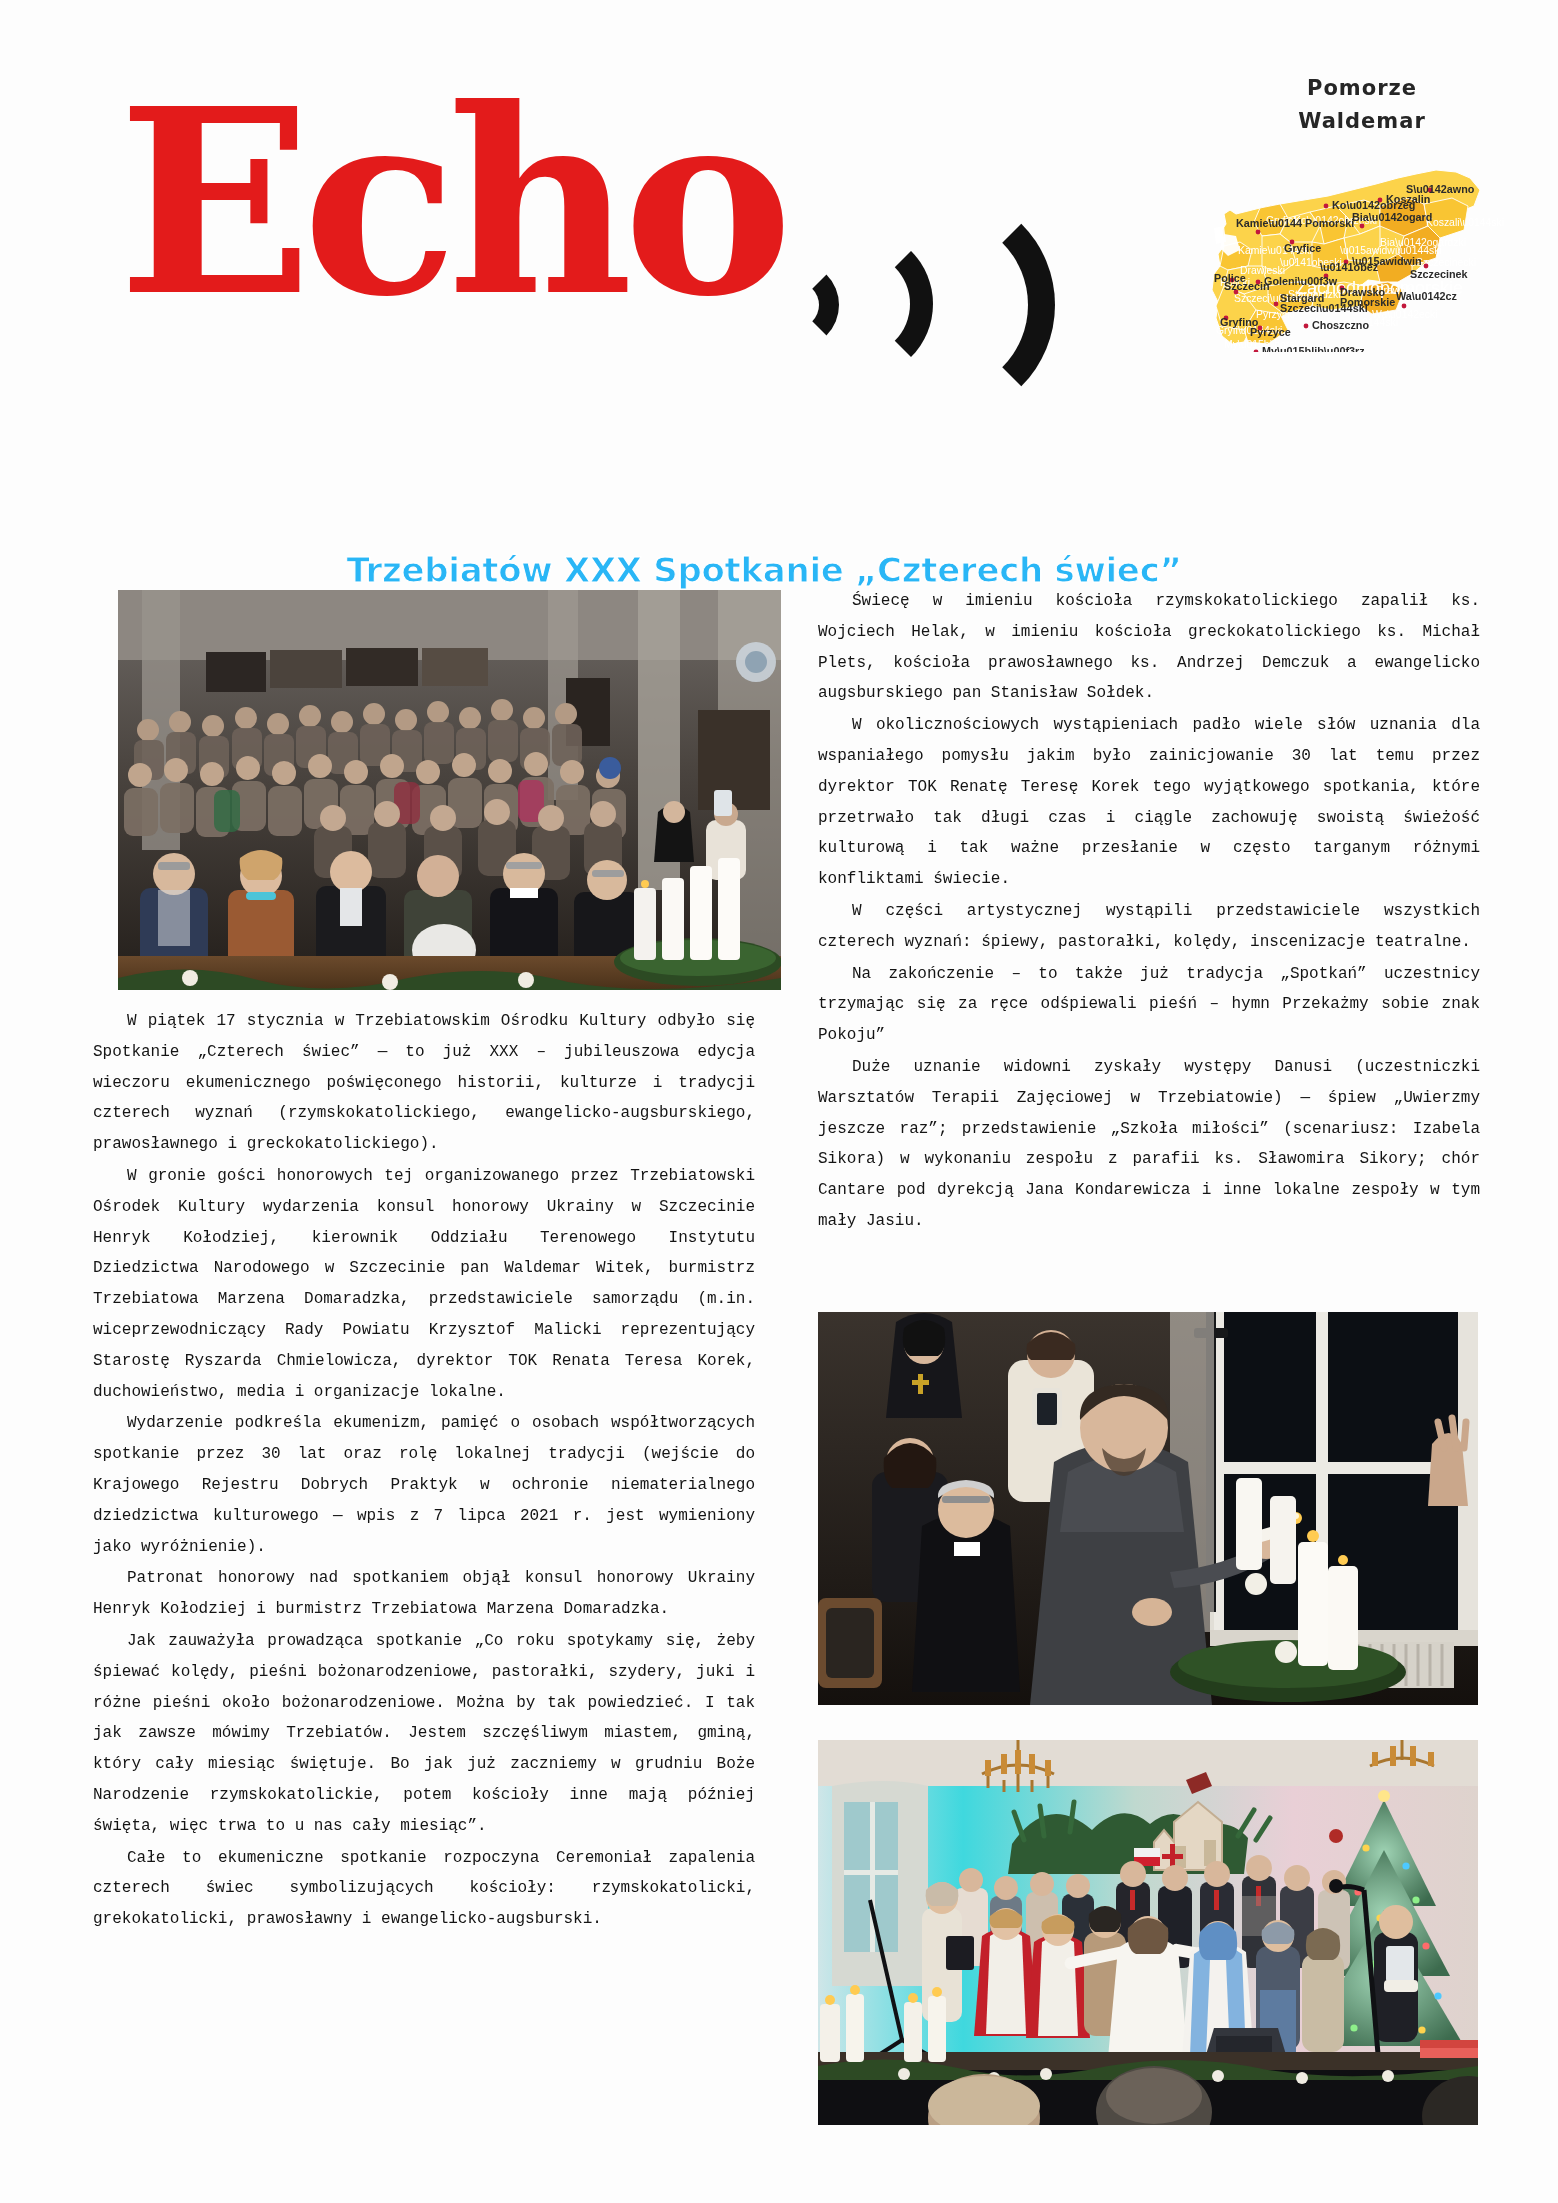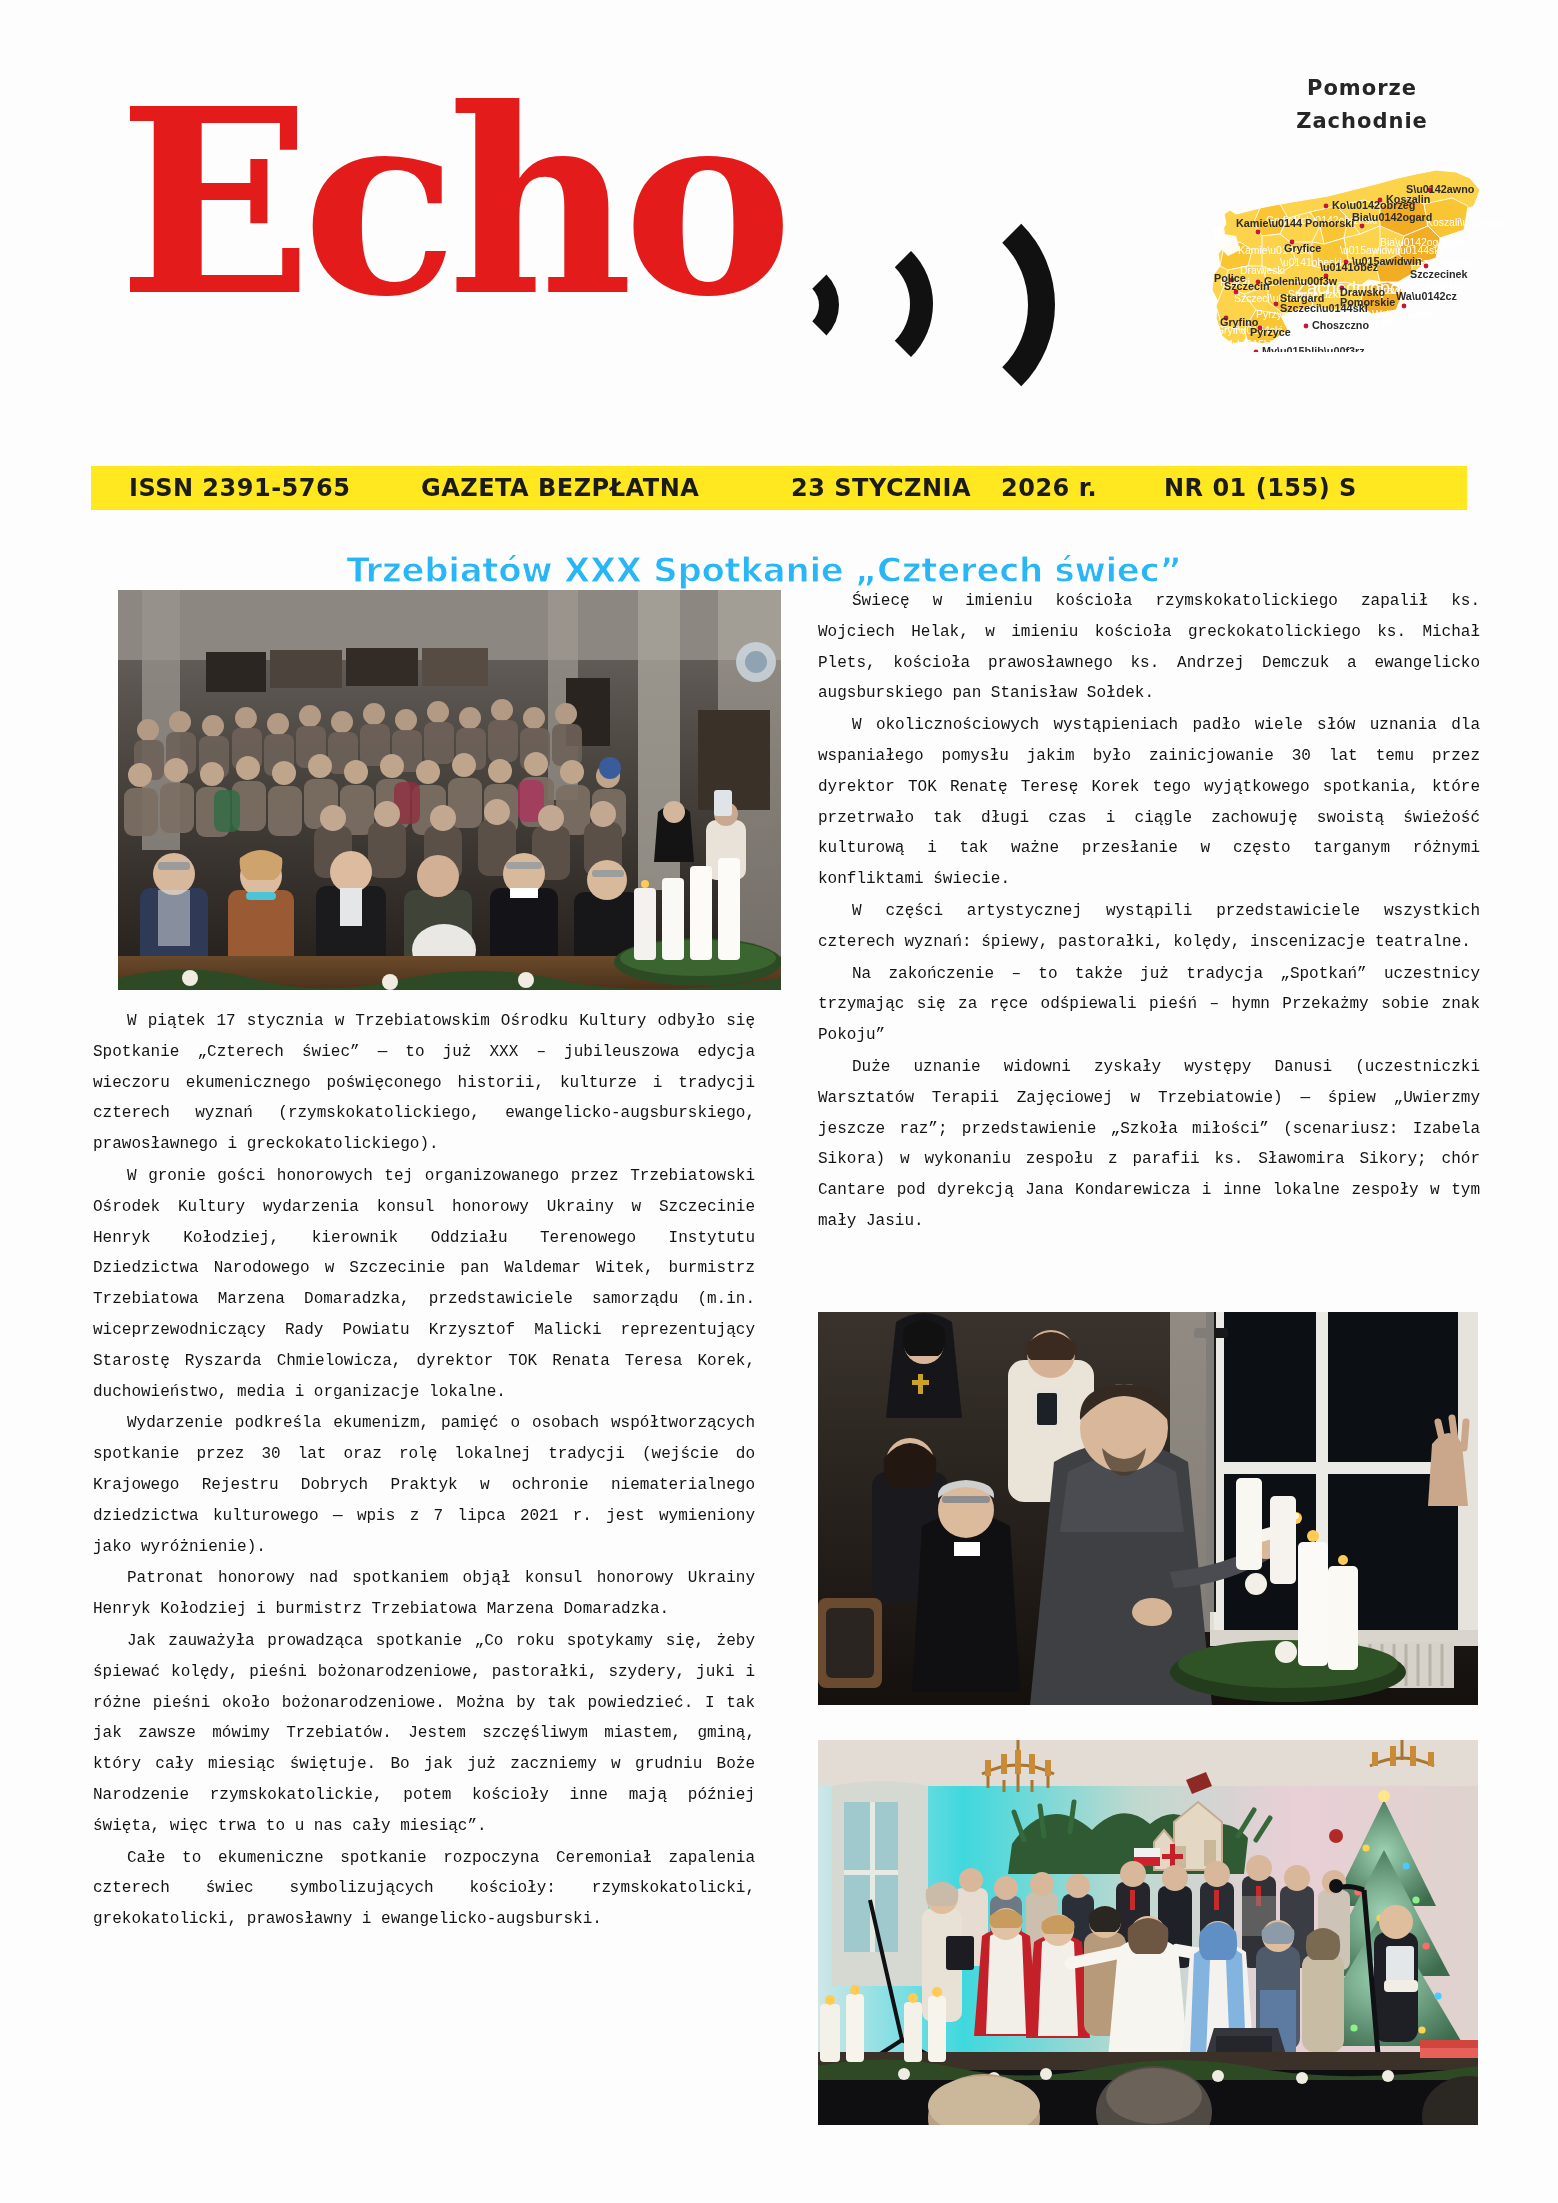--- a/index.html
+++ b/index.html
@@ -204,21 +204,21 @@
       <div class="waves">
         <div class="wave w1"></div>
         <div class="wave w2"></div>
         <div class="wave w3"></div>
       </div>
     </div>
 
     <div class="region">
       <div class="region-title">
         <div>Pomorze</div>
-        <div>Zachodnie</div>
+        <div>Waldemar</div>
       </div>
 
       <div class="map-holder">
         <svg viewBox="0 0 160 105" width="320" height="210" xmlns="http://www.w3.org/2000/svg">
 
           <path d="M18 36 L15 34 L12 36 L13 41 L11 44 L12 52 L9 56 L10 62 L7 66 L6 74 L9 80 L8 88 L11 97 L16 101 L22 100 L25 94 L30 93 L33 88 L40 88 L46 84 L52 84 L58 79 L66 78 L72 74 L79 73 L84 69 L92 70 L99 66 L106 66 L112 61 L118 58 L120 48 L124 44 L127 37 L132 34 L137 32 L140 24 L135 18 L128 15 L118 14 L108 16 L99 18 L88 21 L76 24 L64 27 L52 29 L40 31 L30 33 Z" fill="#fcd34a" stroke="#ffffff" stroke-width="0.5"></path>
 
           <path d="M30 33 L40 31 L44 38 L40 46 L31 47 L27 40 Z" fill="#f9c533" stroke="#ffffff" stroke-width="0.45"></path>
           <path d="M44 38 L55 35 L60 42 L56 50 L45 50 L40 46 Z" fill="#fcd34a" stroke="#ffffff" stroke-width="0.45"></path>
           <path d="M55 35 L68 32 L74 38 L72 48 L62 51 L60 42 Z" fill="#f9c533" stroke="#ffffff" stroke-width="0.45"></path>
@@ -302,27 +302,20 @@
             <circle cx="53" cy="92" r="1.2"></circle>
               <text class="city-label" x="56" y="93.5">Choszczno</text>
             <circle cx="28" cy="105" r="1.2"></circle>
               <text class="city-label" x="31" y="106.5">My\u015blib\u00f3rz</text>
           </g>
         </svg>
       </div>
     </div>
   </div>
 
-  <div class="banner">
-    <span class="b-issn">ISSN 2391-5765</span>
-    <span class="b-free">GAZETA BEZPŁATNA</span>
-    <span class="b-date">23 STYCZNIA</span>
-    <span class="b-year">2026 r.</span>
-    <span class="b-number">NR 01 (155) S</span>
-  </div>
 
   <h1 class="headline">Trzebiatów XXX Spotkanie „Czterech świec”</h1>
 
   <div class="photo photo-hall">
     <svg viewBox="0 0 663 400" width="663" height="400" xmlns="http://www.w3.org/2000/svg">
       <defs>
         <linearGradient id="hallBg" x1="0" y1="0" x2="0" y2="1">
           <stop offset="0%" stop-color="#6f6a66"></stop>
           <stop offset="45%" stop-color="#4a443f"></stop>
           <stop offset="100%" stop-color="#221d19"></stop>

